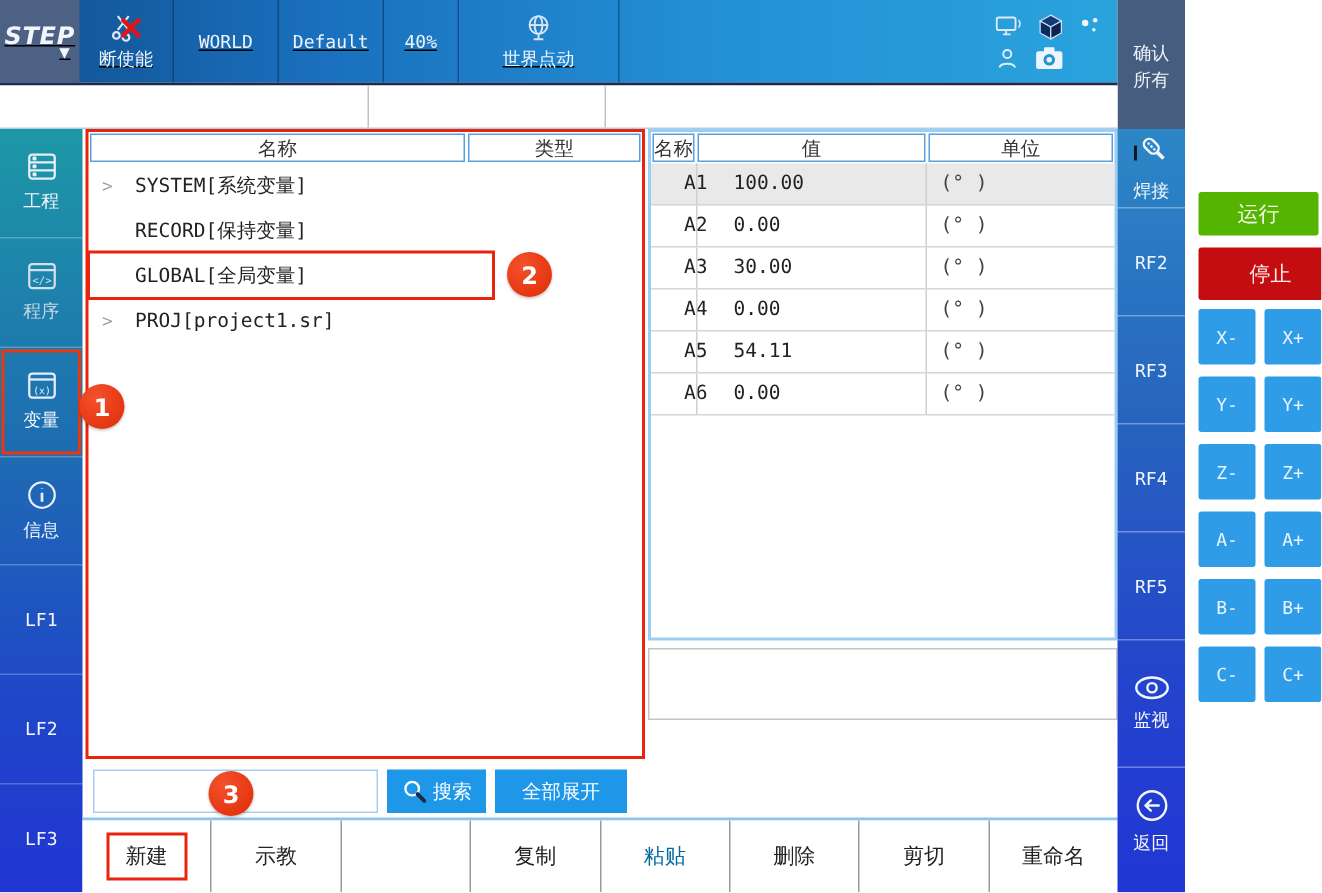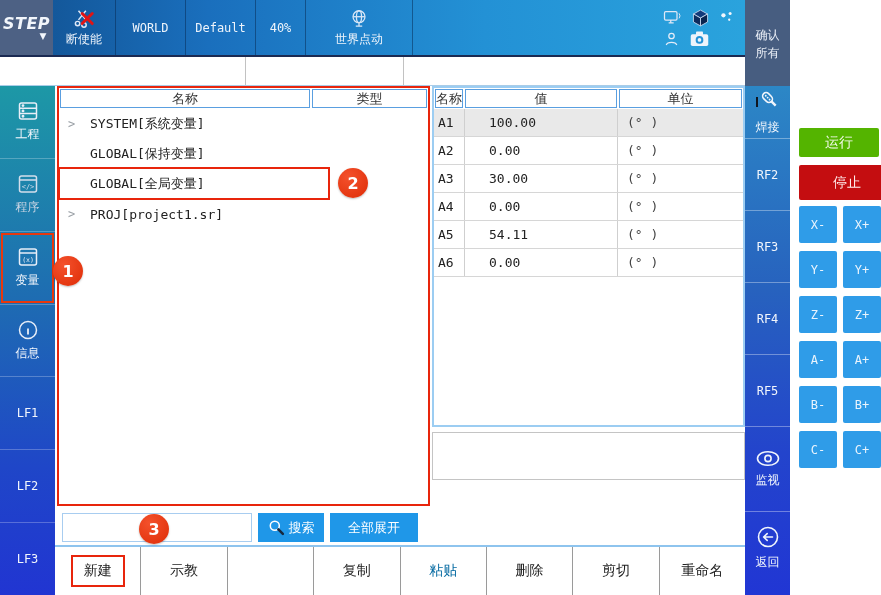--- a/index.html
+++ b/index.html
@@ -3,21 +3,21 @@
 <meta charset="utf-8">
 <style>
   html,body{margin:0;padding:0;background:#fff;}
   .stage{position:relative;width:881px;height:595px;overflow:hidden;
          font-family:"DejaVu Sans",sans-serif;background:#fff;}
   .mono{font-family:"DejaVu Sans Mono","DejaVu Sans",monospace;}
 
   
   .topbar{position:absolute;left:0;top:0;width:745px;height:57px;
     background:linear-gradient(90deg,#11508f 0%,#1a6fbd 28%,#2391d5 65%,#2aa3dd 100%);
-    border-bottom:2px solid #1b2a52;box-sizing:border-box;display:flex;}
+    border-bottom:2px solid #1b2a52;box-sizing:border-box;display:flex;text-decoration:underline;}
   .tb-logo{width:53px;height:100%;background:#4d6184;color:#f2f6fc;display:flex;
     flex-direction:column;align-items:center;justify-content:center;
     font-weight:bold;font-style:italic;font-size:16px;letter-spacing:.5px;}
   .tb-logo .caret{font-size:9px;font-style:normal;align-self:flex-end;margin:-2px 6px 0 0;}
   .tb-btn{height:100%;border-right:1px solid rgba(6,40,80,.5);display:flex;
     flex-direction:column;align-items:center;justify-content:center;gap:1px;
     color:#eef4fb;font-size:12px;}
   .tb-btn.textonly{justify-content:center;font-size:12px;}
   .tb-rest{flex:1;display:flex;align-items:center;justify-content:flex-end;padding-right:10px;}
   .tb-icons{display:flex;flex-direction:column;gap:2px;align-items:flex-end;}
@@ -77,21 +77,21 @@
   
   .var-panel{position:absolute;left:432px;top:86px;width:313px;height:341px;background:#fff;
     border:2px solid #9ccdf2;box-sizing:border-box;}
   .var-header{display:flex;height:19px;margin:1px;gap:2px;}
   .var-header .c1{width:28px;}
   .var-header .c2{width:152px;}
   .var-header .c3{flex:1;}
   .var-row{display:flex;height:27px;align-items:center;font-size:13px;color:#222;
     border-bottom:1px solid #d6d6d6;cursor:pointer;}
   .var-row.sel{background:#e9e9e9;}
-  .vr-name{width:30px;padding-left:4px;box-sizing:border-box;}
+  .vr-name{width:30px;padding-left:22px;box-sizing:border-box;}
   .vr-val{width:153px;padding-left:24px;box-sizing:border-box;border-left:1px solid #cfcfcf;
     align-self:stretch;display:flex;align-items:center;}
   .vr-unit{flex:1;padding-left:9px;border-left:1px solid #cfcfcf;align-self:stretch;
     display:flex;align-items:center;color:#444;}
 
   .info-box{position:absolute;left:432px;top:432px;width:313px;height:48px;background:#fff;
     border:1px solid #c4c4c4;box-sizing:border-box;}
 
   
   .search-input{position:absolute;left:62px;top:513px;width:190px;height:29px;
@@ -285,21 +285,21 @@
     <div class="tree-header">
       <div class="hdr-cell c1">名称</div>
       <div class="hdr-cell c2">类型</div>
     </div>
     <div class="tree-row">
       <span class="chev mono">&gt;</span>
       <span class="mono">SYSTEM[系统变量]</span>
     </div>
     <div class="tree-row">
       <span class="chev"></span>
-      <span class="mono">GLOBAL[保持变量]</span>
+      <span class="mono">RECORD[保持变量]</span>
     </div>
     <div class="tree-row">
       <span class="chev"></span>
       <span class="mono">GLOBAL[全局变量]</span>
     </div>
     <div class="tree-row">
       <span class="chev mono">&gt;</span>
       <span class="mono">PROJ[project1.sr]</span>
     </div>
   </div>

